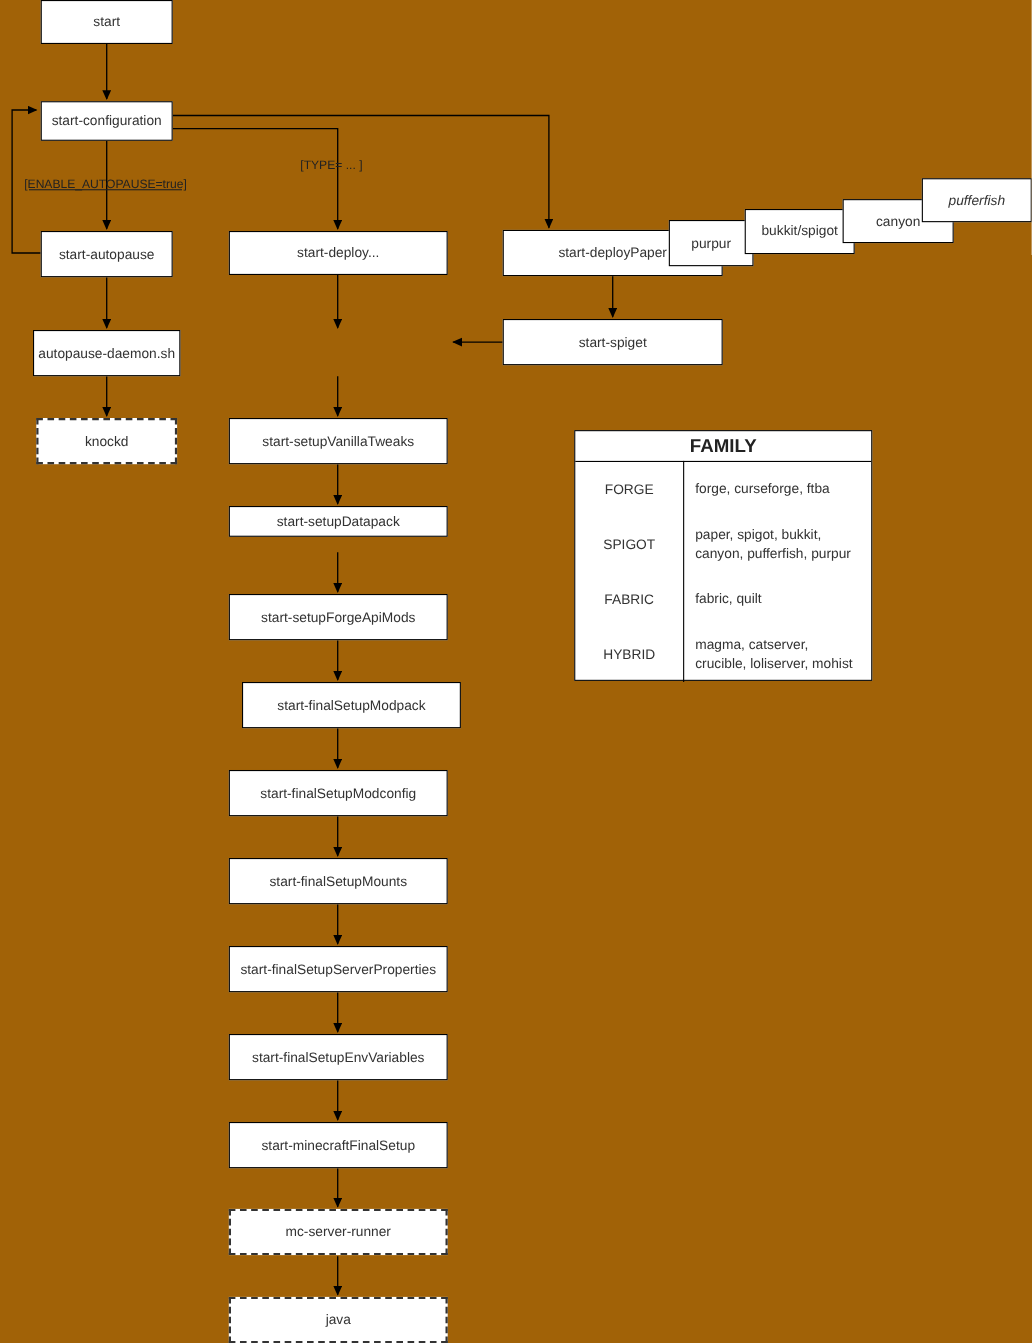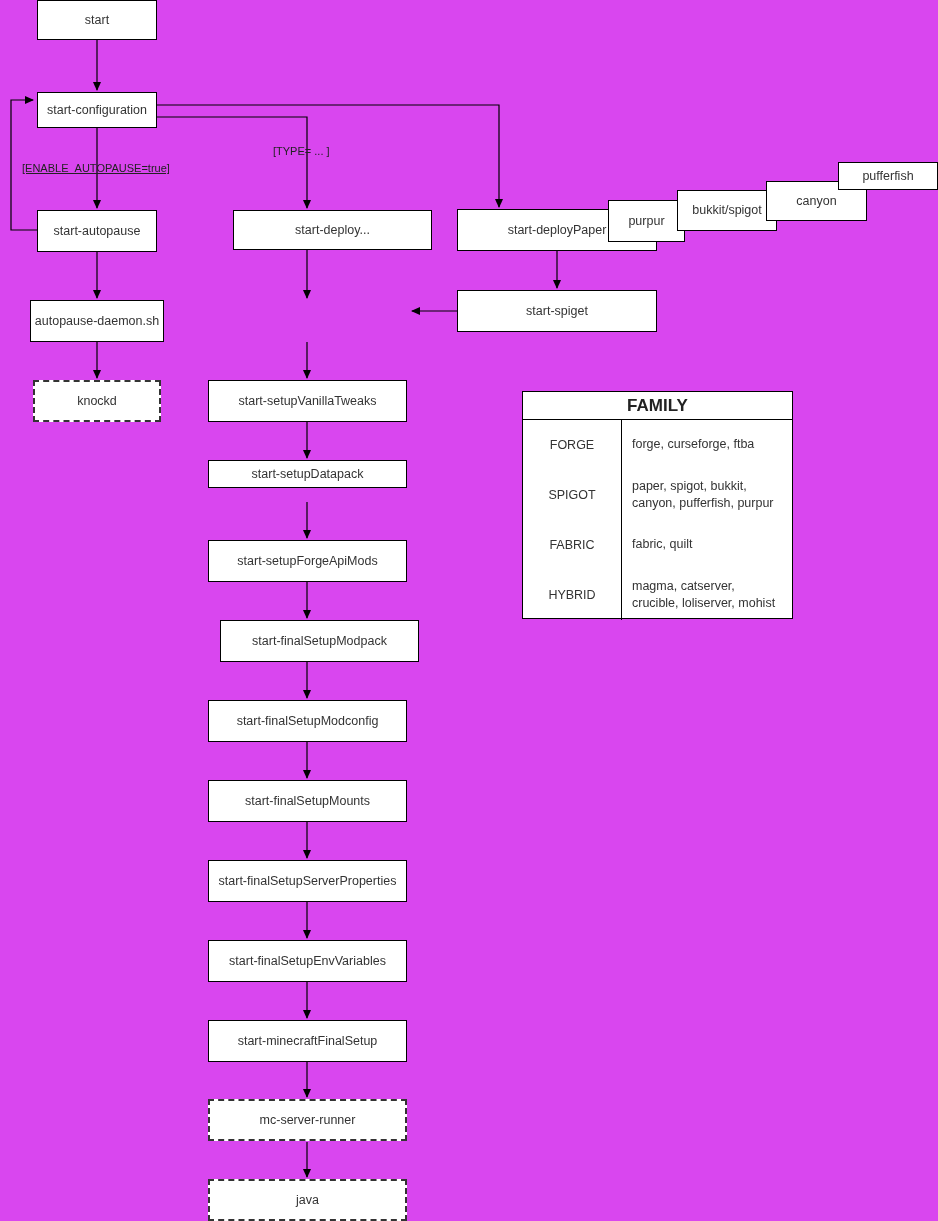--- a/index.html
+++ b/index.html
@@ -8,21 +8,21 @@
     padding: 0;
     background: #ffffff;
   }
   body {
     font-family: "Liberation Sans", sans-serif;
   }
   #canvas {
     position: relative;
     width: 938px;
     height: 1221px;
-    background: #d946ef;
+    background: #a16207;
     overflow: hidden;
   }
   .node {
     position: absolute;
     box-sizing: border-box;
     background: #ffffff;
     border: 1px solid #000000;
     display: flex;
     align-items: center;
     justify-content: center;
@@ -161,25 +161,25 @@
   </div>
 
   <div class="node dashed" style="left:33px; top:380px; width:128px; height:42px;">
     <span>knockd</span>
   </div>
 
   <div class="node" style="left:30px; top:300px; width:134px; height:42px;">
     <span>autopause-daemon.sh</span>
   </div>
 
-  <div class="node" style="left:208px; top:210px; width:199px; height:40px;margin-left:25px;">
+  <div class="node" style="left:208px; top:210px; width:199px; height:40px;">
     <span>start-deploy...</span>
   </div>
 
-  <div class="node stack" style="left:838px; top:162px; width:100px; height:28px; z-index:12;">
+  <div class="node stack" style="left:838px; top:162px; width:100px; height:40px; z-index:12;font-style:italic;">
     <span>pufferfish</span>
   </div>
 
   <div class="node stack" style="left:766px; top:181px; width:101px; height:40px; z-index:11;">
     <span>canyon</span>
   </div>
 
   <div class="node stack" style="left:677px; top:190px; width:100px; height:41px; z-index:10;">
     <span>bukkit/spigot</span>
   </div>

